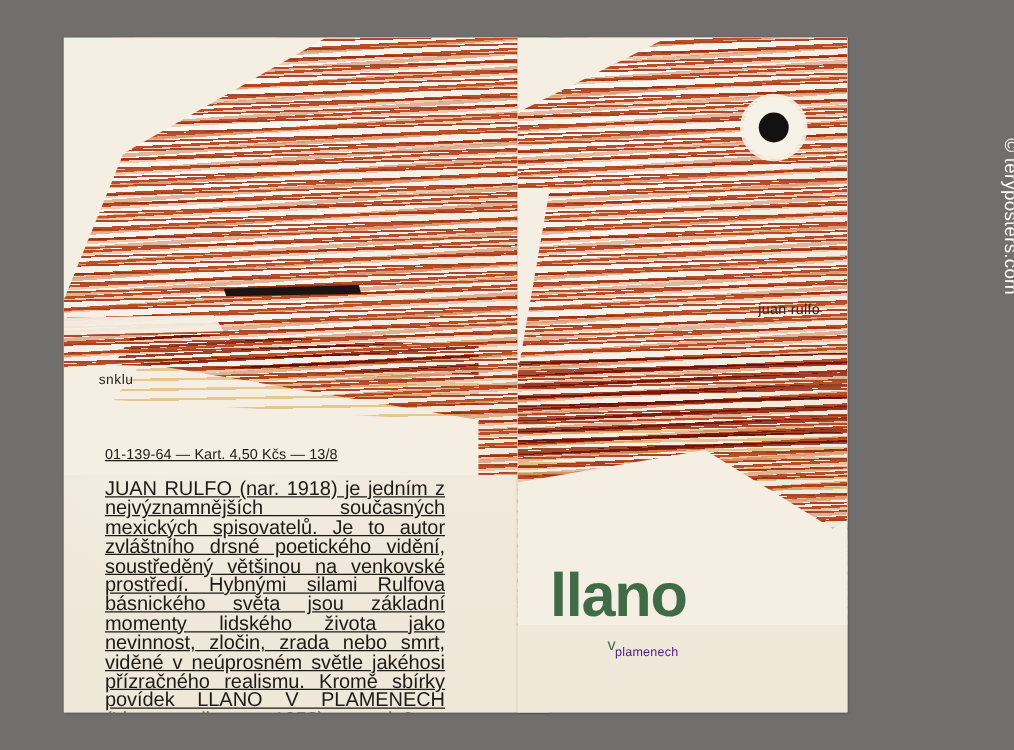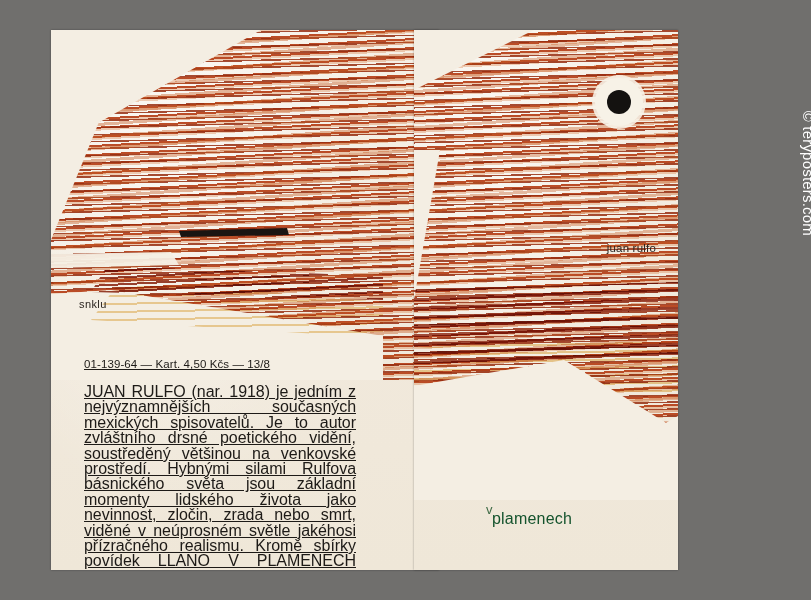--- a/index.html
+++ b/index.html
@@ -187,22 +187,22 @@
     bottom: 42px;
   }
   #title-main {
     font-size: 49px;
     font-weight: bold;
     color: #3f6b46;
     line-height: 0.95;
     letter-spacing: -1px;
   }
   #title-sub {
-    font-size: 16px;
-    color: #14532d;
+    font-size: 10px;
+    color: #4c1d95;
     margin-top: -2px;
     margin-left: 52px;
     letter-spacing: 0.2px;
   }
   #title-accent {
     display: inline-block;
     transform: translate(46px, 6px);
     font-size: 13px;
     color: #3f6b46;
     height: 0;
@@ -293,20 +293,21 @@
                   clip-path: polygon(60px 84px, 210px 0, 210px 84px);"></div>
 
       <div id="eye">
         <div class="pupil"></div>
       </div>
     </div>
 
     <div id="author">juan rulfo</div>
 
     <div id="title-block">
+      <div id="title-main">llano</div>
       <span id="title-accent">v</span>
       <div id="title-sub">plamenech</div>
     </div>
   </div>
 
   <div id="watermark">© teryposters.com</div>
 
 </div>
 
 </body></html>

